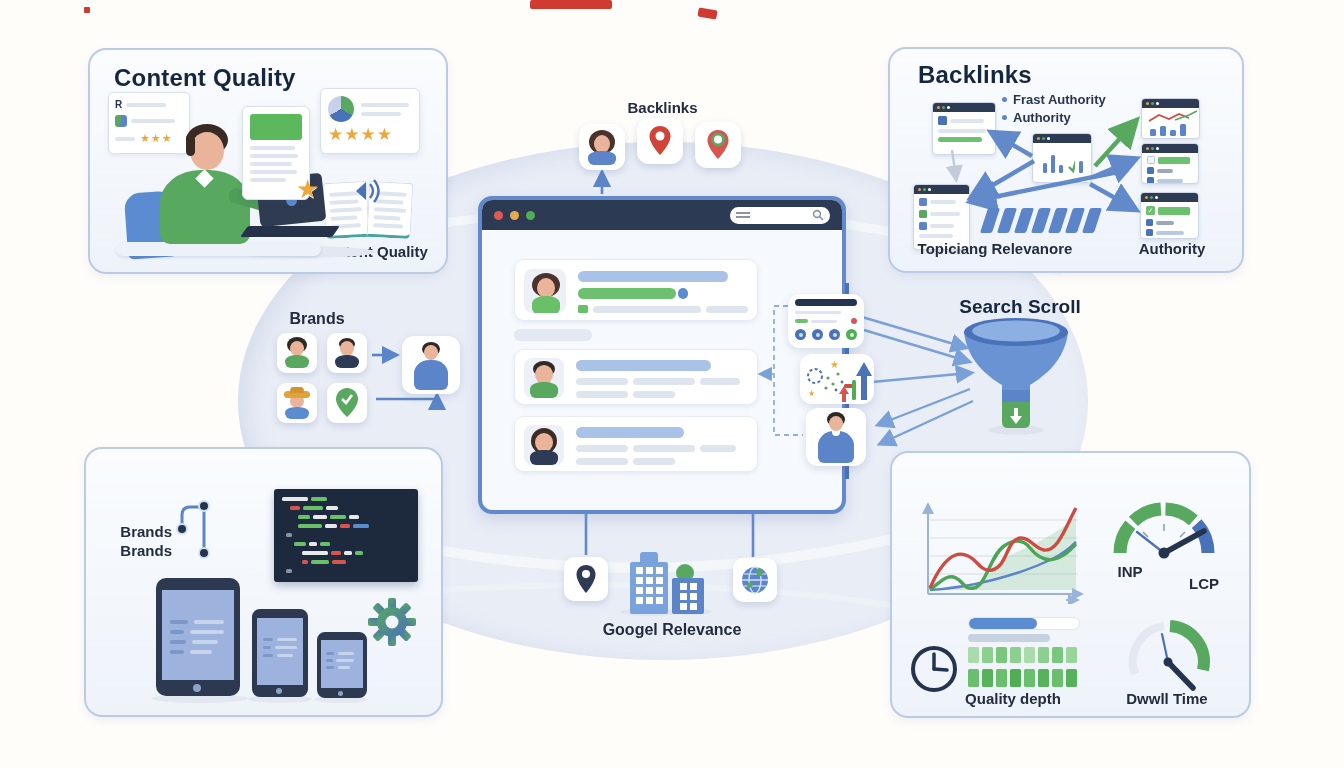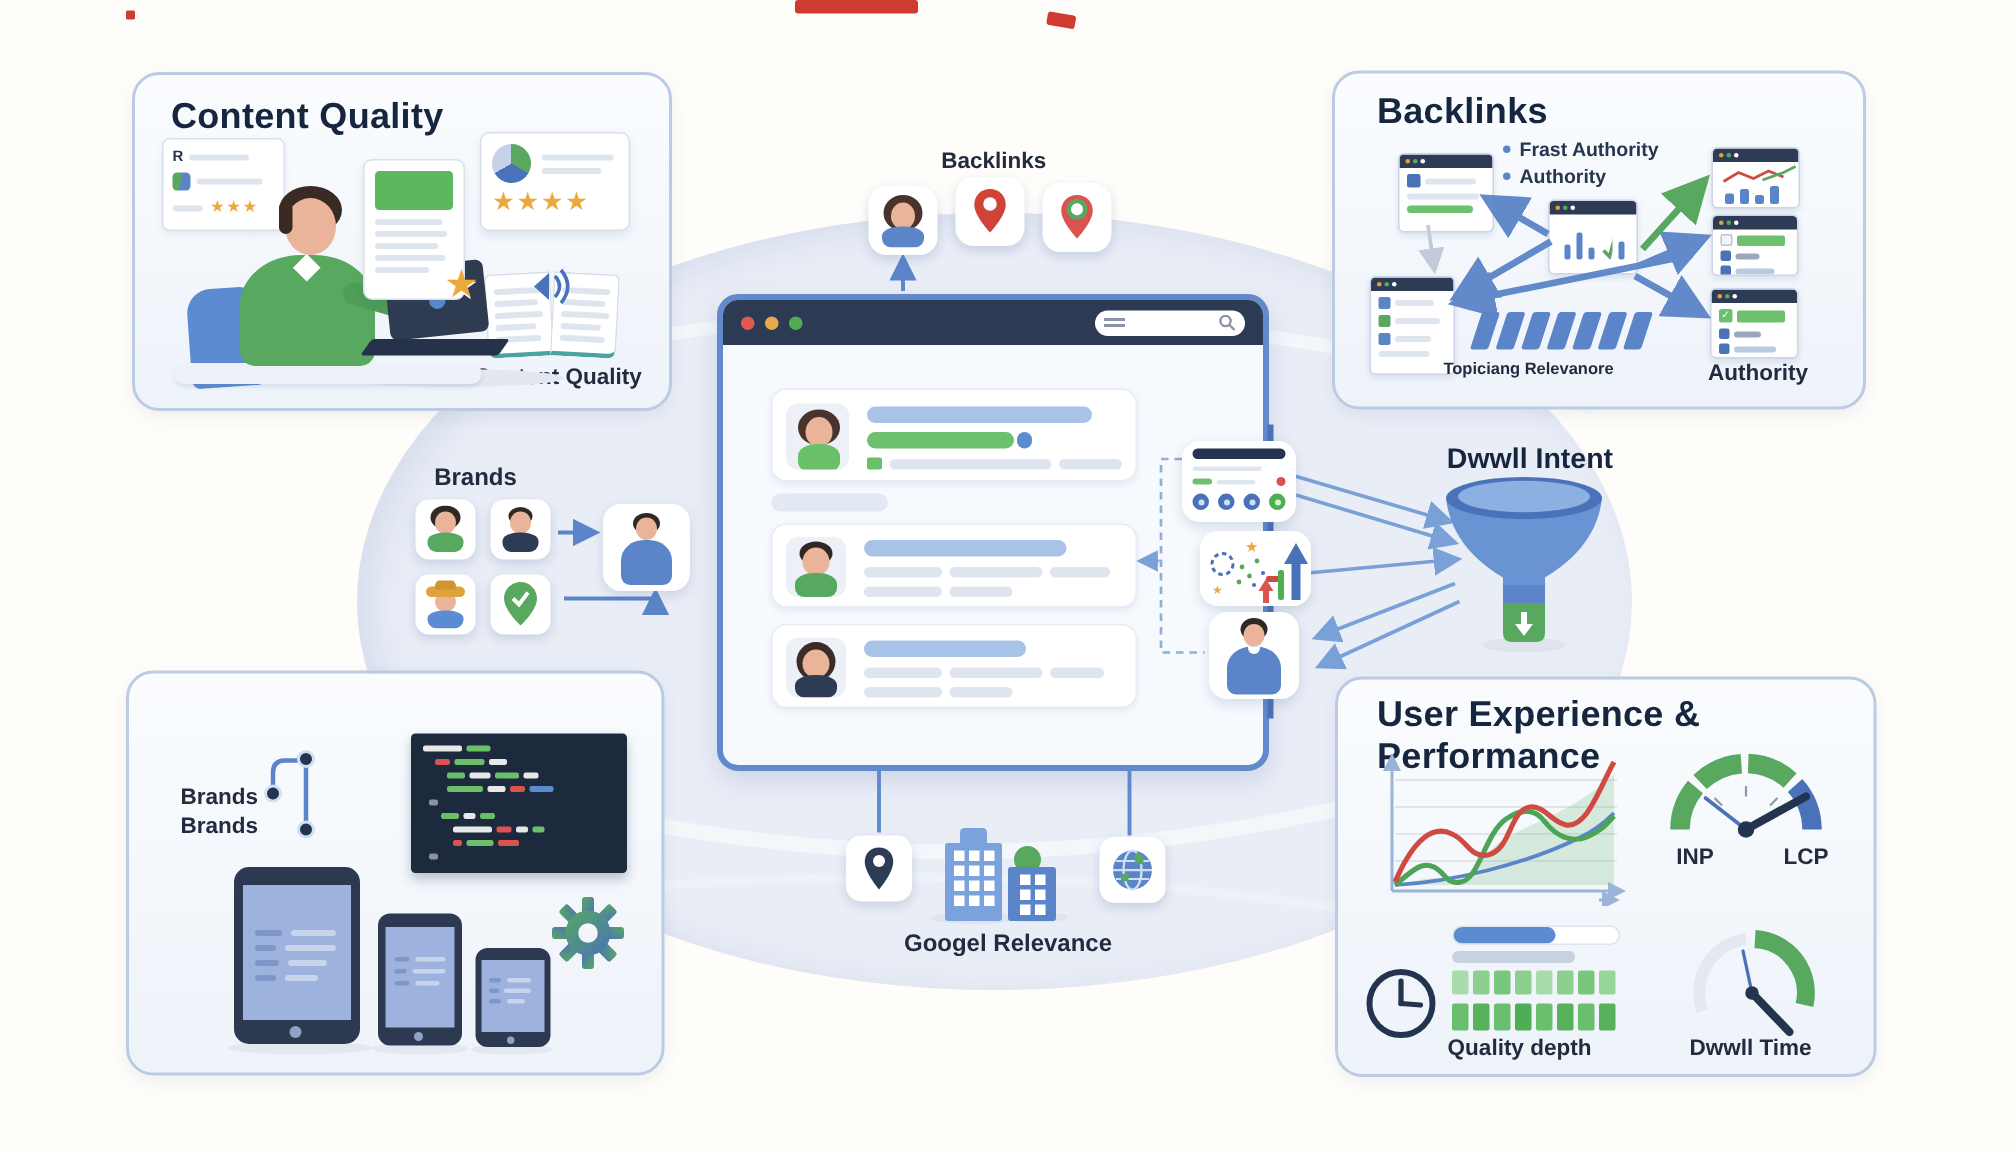--- a/index.html
+++ b/index.html
@@ -242,21 +242,21 @@
     <div class="row" style="margin-top:3px">
         <span class="sq" style="width:7px;height:7px;background:#4a72b8"></span>
         <span class="b" style="width:28px;background:#b9c9e2"></span>
       </div>
   </div>
 
   <div class="abs" style="left:94px;top:159px;white-space:nowrap">
     <span class="slantbar"></span><span class="slantbar"></span><span class="slantbar"></span><span class="slantbar"></span><span class="slantbar"></span><span class="slantbar"></span><span class="slantbar"></span>
   </div>
 
-  <div class="lbl" style="left:40px;top:191px;width:178px;font-size:11px">Topiciang Relevanore</div>
+  <div class="lbl" style="left:16px;top:191px;width:178px;font-size:15px">Topiciang Relevanore</div>
   <div class="lbl" style="left:232px;top:191px;width:100px;font-size:15px">Authority</div>
 </div>
 
 <div class="panel" style="left:84px;top:447px;width:359px;height:270px">
 
   <div class="lbl" style="left:8px;top:74px;width:78px;font-size:15px;text-align:right">Brands</div>
   <div class="lbl" style="left:8px;top:93px;width:78px;font-size:15px;text-align:right">Brands</div>
 
   <svg class="abs" width="46" height="66" style="left:86px;top:49px">
     <path d="M32,9 H18 Q10,9 10,17 V28" stroke="#5b85c8" stroke-width="3" fill="none"></path>
@@ -361,21 +361,20 @@
       <rect x="22" y="2" width="8" height="12" rx="2" transform="rotate(225 26 26)"></rect>
       <rect x="22" y="2" width="8" height="12" rx="2" transform="rotate(270 26 26)"></rect>
       <rect x="22" y="2" width="8" height="12" rx="2" transform="rotate(315 26 26)"></rect>
       <circle cx="26" cy="26" r="15"></circle>
     </g>
     <circle cx="26" cy="26" r="6.5" fill="#f2f6fb"></circle>
   </svg>
 </div>
 
 <div class="panel" style="left:890px;top:451px;width:361px;height:267px">
-  <div class="panel-title" style="left:26px;top:10px">User Experience &amp; Performance</div>
 
   <svg class="abs" width="174" height="106" style="left:26px;top:45px">
     <defs>
       <marker id="axm" markerWidth="6" markerHeight="6" refX="4" refY="3" orient="auto">
           <path d="M0,0L6,3L0,6Z" fill="#9ab4d8"></path>
         </marker>
     </defs>
     <line x1="10" y1="96" x2="10" y2="8" stroke="#9ab4d8" stroke-width="2" marker-end="url(#axm)"></line>
     <line x1="10" y1="96" x2="162" y2="96" stroke="#9ab4d8" stroke-width="2" marker-end="url(#axm)"></line>
     <g stroke="#d9dee6" stroke-width="1">
@@ -399,21 +398,21 @@
     <g stroke="#8d99ad" stroke-width="1.5">
       <line x1="37" y1="41" x2="42" y2="46"></line>
         <line x1="58" y1="33" x2="58" y2="40"></line>
         <line x1="79" y1="41" x2="74" y2="46"></line>
     </g>
     <line x1="58" y1="62" x2="98" y2="40" stroke="#24344f" stroke-width="5.5" stroke-linecap="round"></line>
     <line x1="58" y1="62" x2="31" y2="41" stroke="#4a72b8" stroke-width="2.4" stroke-linecap="round"></line>
     <circle cx="58" cy="62" r="5.5" fill="#24344f"></circle>
   </svg>
   <div class="lbl" style="left:214px;top:110px;width:48px;font-size:15px">INP</div>
-  <div class="lbl" style="left:288px;top:110px;width:48px;font-size:15px">LCP</div>
+  <div class="lbl" style="left:288px;top:122px;width:48px;font-size:15px">LCP</div>
 
   <div class="abs" style="left:76px;top:164px;width:112px;height:13px;background:#fff;border:1px solid #dfe5ee;border-radius:8px;overflow:hidden">
     <div style="width:62%;height:100%;background:#5b8bd0;border-radius:8px"></div>
   </div>
   <div class="abs" style="left:76px;top:181px;width:82px;height:8px;background:#c6d2e2;border-radius:6px"></div>
 
   <svg class="abs" width="52" height="52" style="left:16px;top:190px">
     <circle cx="26" cy="26" r="21" stroke="#24344f" stroke-width="4" fill="none"></circle>
     <line x1="26" y1="26" x2="26" y2="11" stroke="#24344f" stroke-width="3.5" stroke-linecap="round"></line>
     <line x1="26" y1="26" x2="39" y2="27" stroke="#24344f" stroke-width="3.5" stroke-linecap="round"></line>
@@ -629,21 +628,21 @@
     </svg>
 </div>
 <div class="card" style="left:402px;top:336px;width:58px;height:58px">
   <span class="avatile" style="width:58px;height:58px;background:transparent;display:block">
     <span class="phair" style="left:20px;top:6px;width:18px;height:14px;background:#2f2824"></span>
     <span class="pface" style="left:22px;top:9px;width:14px;height:15px"></span>
     <span class="pbody" style="left:12px;top:24px;width:34px;height:30px;background:#5b85c8"></span>
   </span>
 </div>
 
-<div class="lbl" style="left:949px;top:296px;width:142px;font-size:19px;color:#16263f;z-index:4">Dwwll Intent</div>
+<div class="lbl" style="left:949px;top:296px;width:142px;font-size:19px;color:#16263f;z-index:4">Search Scroll</div>
 <svg class="abs" width="110" height="122" style="left:961px;top:316px;z-index:4">
   <ellipse cx="55" cy="114" rx="28" ry="5" fill="#dfe4ec"></ellipse>
   <path d="M3,16 C6,44 26,60 41,69 L41,76 L69,76 L69,69 C84,60 104,44 107,16 Z" fill="#6a93d4"></path>
   <ellipse cx="55" cy="16" rx="52" ry="14" fill="#4a72b8"></ellipse>
   <ellipse cx="55" cy="15" rx="44" ry="10.5" fill="#8cb0e2"></ellipse>
   <rect x="41" y="74" width="28" height="12" fill="#5b85c8"></rect>
   <path d="M41,86 H69 V106 Q69,112 63,112 H47 Q41,112 41,106 Z" fill="#58a860"></path>
   <g>
       <line x1="55" y1="92" x2="55" y2="102" stroke="#fff" stroke-width="4"></line>
       <path d="M49,100 L55,108 L61,100 Z" fill="#fff"></path>

